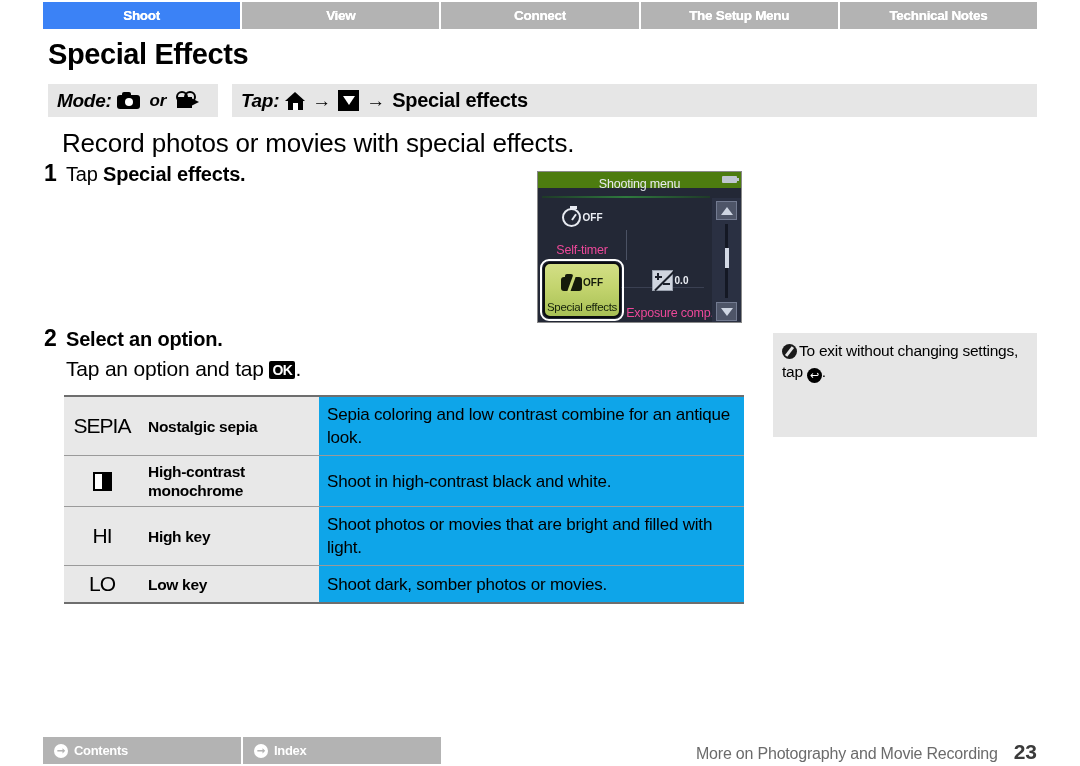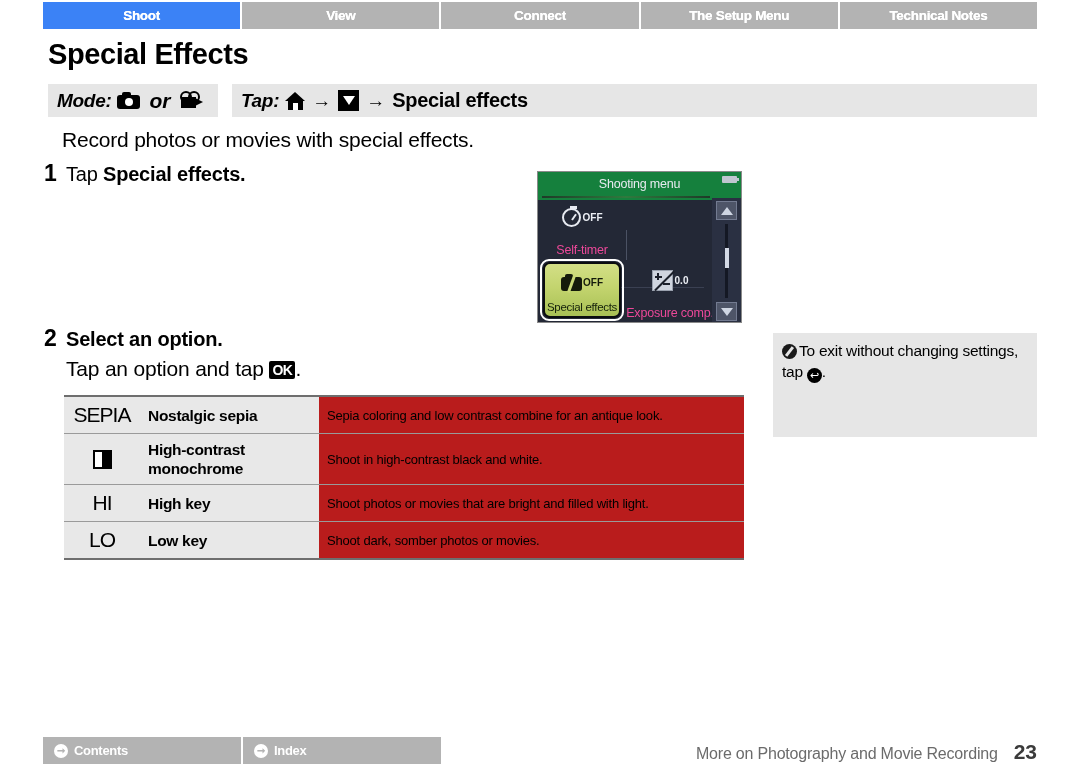--- a/index.html
+++ b/index.html
@@ -76,21 +76,21 @@
   }
   .mode-lbl {
     font-style: italic;
     font-size: 19px;
     font-weight: bold;
     margin-right: 6px;
     letter-spacing: -0.3px;
   }
   .or-lbl {
     font-style: italic;
-    font-size: 21px;
+    font-size: 17px;
     font-weight: bold;
     margin: 0 9px;
   }
   .tap-txt {
     font-size: 20px;
     font-weight: bold;
     letter-spacing: -0.3px;
   }
   .arrow-glyph {
     font-size: 19px;
@@ -181,21 +181,21 @@
     border-left: 6px solid transparent;
     border-right: 6px solid transparent;
     border-top: 9px solid #fff;
   }
 
   
   .intro {
     position: absolute;
     left: 62px;
     top: 128px;
-    font-size: 21px;
+    font-size: 26px;
     letter-spacing: -0.2px;
   }
   .step {
     position: absolute;
     display: flex;
     align-items: baseline;
   }
   .step-num {
     font-size: 23px;
     font-weight: bold;
@@ -260,22 +260,22 @@
     top: 171px;
     width: 205px;
     height: 152px;
     background: #232836;
     border: 1px solid #8a8a8a;
     box-sizing: border-box;
     overflow: hidden;
   }
   .cam-title {
     position: absolute; left: 0; top: 0;
-    width: 100%; height: 28px;
-    background: #15803d;
+    width: 100%; height: 16px;
+    background: #4d7c0f;
     color: #e8eaf0;
     font-size: 12.5px;
     text-align: center;
     line-height: 24px;
     letter-spacing: -0.2px;
   }
   .cam-batt {
     position: absolute;
     right: 4px; top: 4px;
     width: 15px; height: 7px;
@@ -574,22 +574,22 @@
   .c-name {
     width: 163px;
     background: #e8e8e8;
     font-size: 15.5px;
     font-weight: bold;
     letter-spacing: -0.3px;
     line-height: 19px;
     padding-left: 10px;
   }
   .c-desc {
-    background: #b91c1c;
-    font-size: 13px;
+    background: #0ea5e9;
+    font-size: 17px;
     letter-spacing: -0.2px;
     line-height: 23px;
     padding-left: 12px;
   }
   .ic-mono {
     display: inline-block;
     width: 19px; height: 19px;
     border: 2px solid #000;
     box-sizing: border-box;
     background: linear-gradient(to right, #ffffff 50%, #000000 50%);

